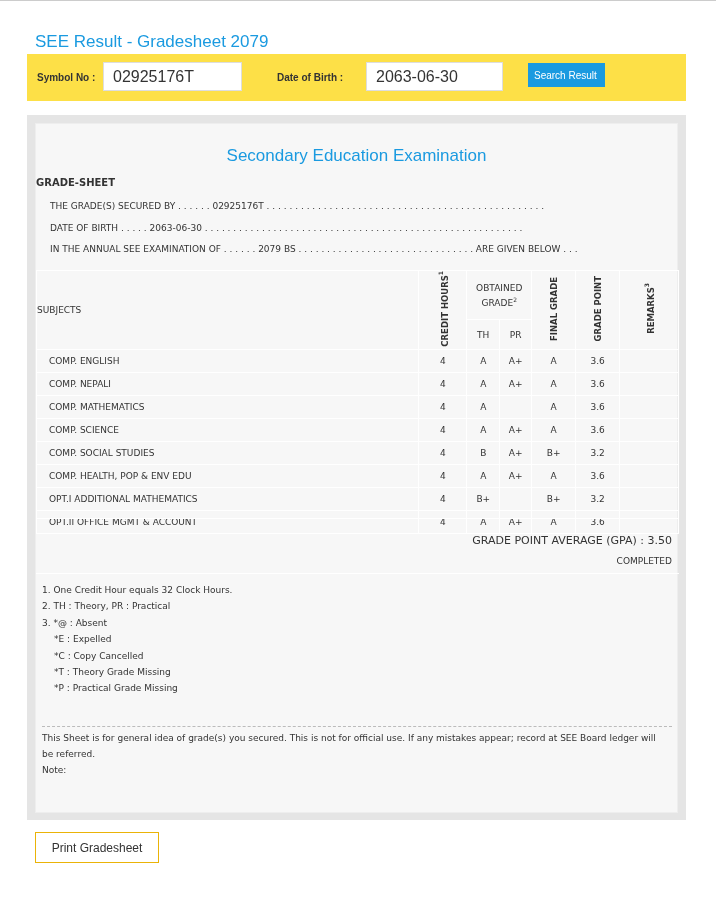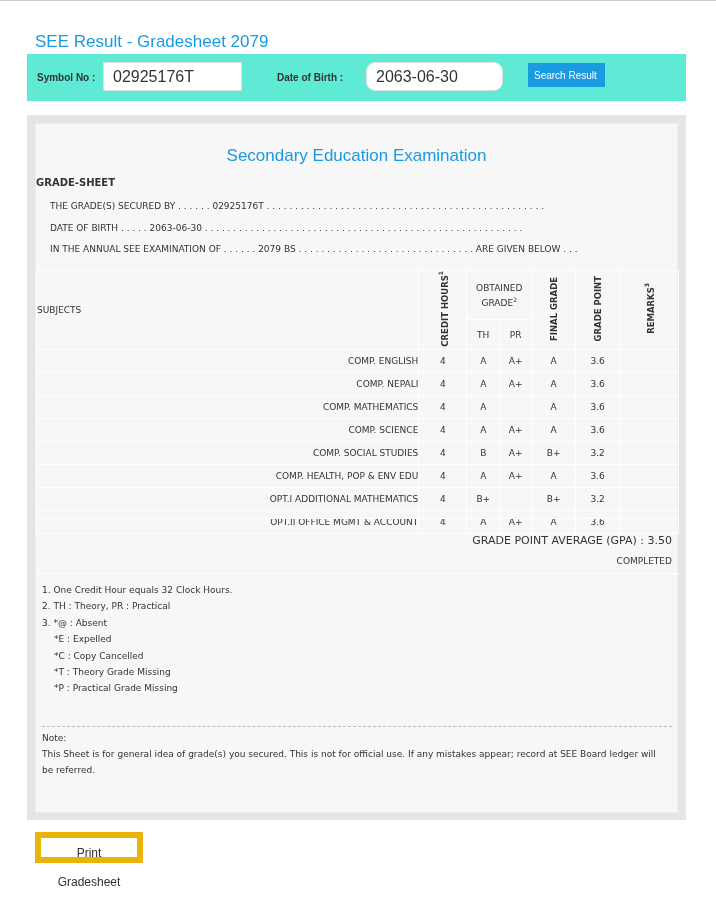--- a/index.html
+++ b/index.html
@@ -1,55 +1,55 @@
 <!DOCTYPE html>
 <html><head>
 <meta charset="utf-8">
 <style>
   html,body{margin:0;padding:0;}
   body{width:716px;height:898px;overflow:hidden;background:#fff;font-family:"DejaVu Sans",sans-serif;color:#333;position:relative;}
   .topline{position:absolute;left:0;top:0;width:716px;height:1px;background:#ccc;}
   .page-title{position:absolute;left:27px;top:24px;font-family:"Liberation Sans",sans-serif;font-size:17px;color:#1a9ae0;font-weight:normal;margin:8px;}
-  .search-bar{position:absolute;left:27px;top:54px;width:659px;height:47px;background:#5eead4;}
+  .search-bar{position:absolute;left:27px;top:54px;width:659px;height:47px;background:#fde047;}
   .lbl{position:absolute;font-family:"Liberation Sans",sans-serif;font-size:10px;font-weight:bold;color:#333;}
   .inp{position:absolute;height:29px;border:1px solid #ddd;background:#fff;font-family:"Liberation Sans",sans-serif;font-size:16px;color:#333;padding:0 9px;box-sizing:border-box;line-height:27px;}
   .search-btn{position:absolute;left:501px;top:9px;width:77px;height:24px;background:#1a9ae0;color:#fff;font-family:"Liberation Sans",sans-serif;font-size:10px;text-align:left;line-height:24px;border:none;}
   .outer{position:absolute;left:27px;top:115px;width:659px;height:705px;background:#e5e5e5;}
   .sheet{position:absolute;left:8px;top:8px;width:643px;height:690px;background:#f7f7f7;border:1px solid #eee;box-sizing:border-box;}
   .exam-title{position:absolute;left:0;width:100%;top:22px;text-align:center;font-family:"Liberation Sans",sans-serif;font-size:17px;color:#1a9ae0;}
   .gs-title{position:absolute;left:0;width:100%;top:53px;text-align:left;font-size:10px;font-weight:bold;color:#333;}
   .info{position:absolute;left:14px;font-size:9px;color:#333;white-space:nowrap;letter-spacing:0;}
   table.grades{position:absolute;left:0;top:146px;width:643px;border-collapse:collapse;font-size:9px;color:#333;}
   table.grades td,table.grades th{border:1px solid #fff;padding:0;}
   .hdr th{font-weight:normal;}
   .vert{writing-mode:vertical-rl;transform:rotate(180deg);font-weight:bold;font-size:8.5px;line-height:10px;display:inline-block;}
   .row td{height:22px;text-align:center;}
-  .row td.subj{text-align:right;padding-left:12px;}
+  .row td.subj{text-align:left;padding-left:12px;}
   .gpa{position:absolute;right:5px;top:410px;font-size:11px;color:#333;}
   .completed{position:absolute;right:5px;top:432px;font-size:9px;color:#333;}
   .divider{position:absolute;left:0;width:643px;height:1px;background:#fff;}
   .legend{position:absolute;left:6px;top:458px;font-size:9px;line-height:16.4px;color:#333;}
   .legend .indent{padding-left:12px;}
   .dash{position:absolute;left:6px;top:602px;width:630px;border-top:1px dashed #bbb;}
   .note{position:absolute;left:6px;top:606px;width:620px;font-size:9px;line-height:16px;color:#333;}
-  .print-btn{position:absolute;left:35px;top:832px;width:108px;height:31px;border:6px solid #eab308;background:#fff;font-family:"Liberation Sans",sans-serif;font-size:12px;color:#333;text-align:center;line-height:29px;box-sizing:border-box;}
+  .print-btn{position:absolute;left:35px;top:832px;width:124px;height:31px;border:1px solid #eab308;background:#fff;font-family:"Liberation Sans",sans-serif;font-size:12px;color:#333;text-align:center;line-height:29px;box-sizing:border-box;}
   .cutoff{position:absolute;left:35px;top:894px;width:250px;height:4px;overflow:hidden;}
 </style>
 </head>
 <body>
 
 <div class="topline"></div>
 
 <h1 class="page-title">SEE Result - Gradesheet 2079</h1>
 
 <form class="search-bar">
   <span class="lbl" style="left:10px;top:18px;">Symbol No :</span>
   <div class="inp" style="left:76px;top:8px;width:139px;">02925176T</div>
   <span class="lbl" style="left:250px;top:18px;">Date of Birth :</span>
-  <div class="inp" style="left:339px;top:8px;width:137px;border-radius:9px;">2063-06-30</div>
+  <div class="inp" style="left:339px;top:8px;width:137px;">2063-06-30</div>
   <button class="search-btn">Search Result</button>
 </form>
 
 <div class="outer">
   <div class="sheet">
     <div class="exam-title">Secondary Education Examination</div>
     <div class="gs-title">GRADE-SHEET</div>
     <div class="info" style="top:77px;">THE GRADE(S) SECURED BY . . . . . . 02925176T . . . . . . . . . . . . . . . . . . . . . . . . . . . . . . . . . . . . . . . . . . . . . . . . .</div>
     <div class="info" style="top:99px;">DATE OF BIRTH . . . . . 2063-06-30 . . . . . . . . . . . . . . . . . . . . . . . . . . . . . . . . . . . . . . . . . . . . . . . . . . . . . . . .</div>
     <div class="info" style="top:120px;">IN THE ANNUAL SEE EXAMINATION OF . . . . . . 2079 BS . . . . . . . . . . . . . . . . . . . . . . . . . . . . . . . ARE GIVEN BELOW . . .</div>
@@ -164,22 +164,22 @@
       <div>2. TH : Theory, PR : Practical</div>
       <div>3. *@ : Absent</div>
       <div class="indent">*E : Expelled</div>
       <div class="indent">*C : Copy Cancelled</div>
       <div class="indent">*T : Theory Grade Missing</div>
       <div class="indent">*P : Practical Grade Missing</div>
     </div>
 
     <div class="dash"></div>
     <div class="note">
+      <div>This Sheet is for general idea of grade(s) you secured. This is not for official use. If any mistakes appear; record at SEE Board ledger will be referred.</div>
       <div>Note:</div>
-      <div>This Sheet is for general idea of grade(s) you secured. This is not for official use. If any mistakes appear; record at SEE Board ledger will be referred.</div>
     </div>
   </div>
 </div>
 
 <button class="print-btn">Print Gradesheet</button>
 
 <div class="cutoff">
   
 </div>
 

